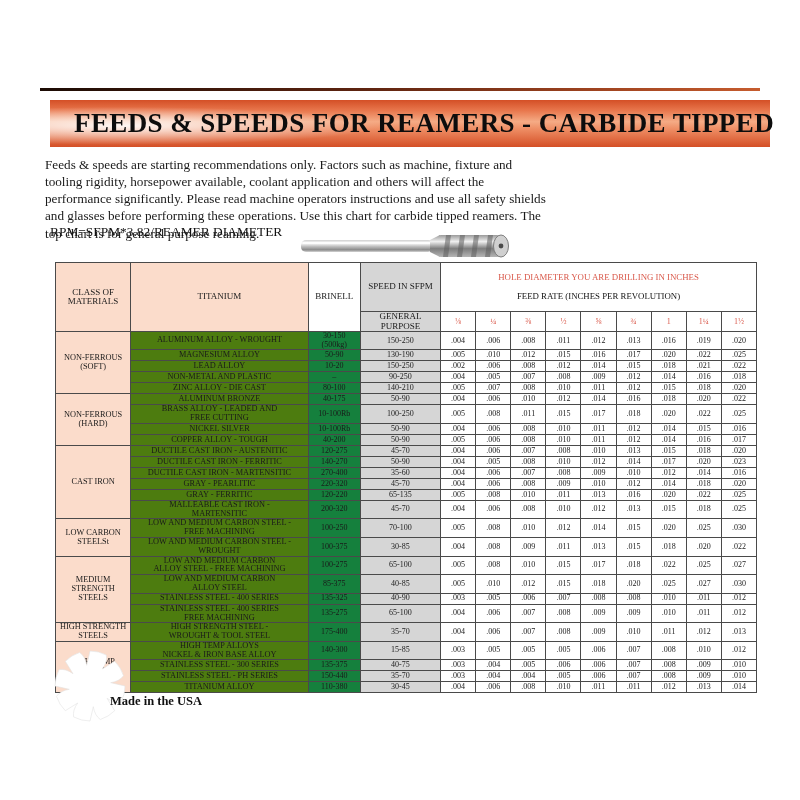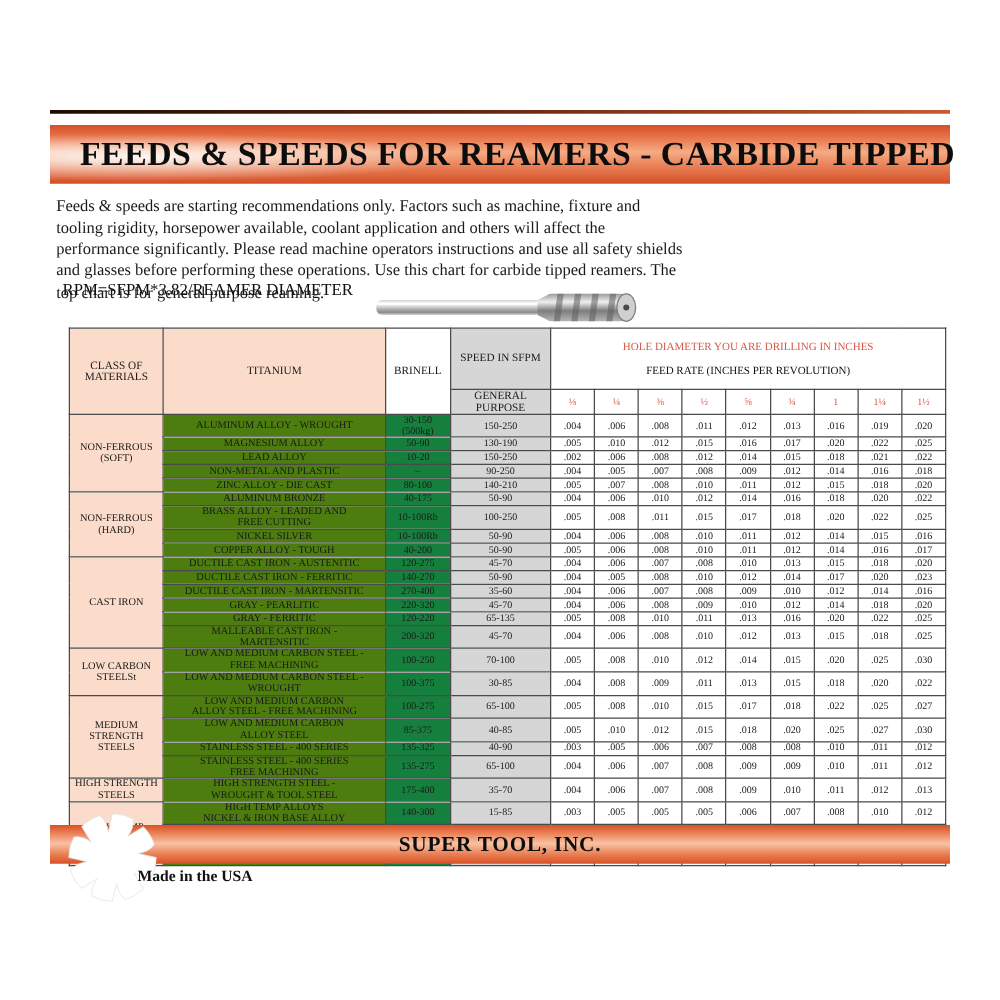--- a/index.html
+++ b/index.html
@@ -2,21 +2,21 @@
 <html><head>
 <meta charset="utf-8">
 <style>
   html,body{margin:0;padding:0;background:#fff;}
   .page{position:relative;width:800px;height:800px;background:#ffffff;overflow:hidden;
         font-family:"Liberation Serif",serif;color:#1a1a1a;}
 
   .top-rule{position:absolute;left:40px;top:88px;width:720px;height:3px;
         background:linear-gradient(90deg,#1c0b04,#5e2410 45%,#a04420 78%,#c65c2e);}
 
-  .banner{position:absolute;left:40px;top:100px;width:720px;height:47px;
+  .banner{position:absolute;left:50px;top:100px;width:720px;height:47px;
         background:
           radial-gradient(ellipse 55% 62% at 10% 55%, rgba(255,255,255,.92), rgba(255,255,255,0) 65%),
           linear-gradient(180deg,#d44f26 0%,#e8764c 22%,#f5ab85 46%,#ee8d64 62%,#d44f26 100%);
         display:flex;align-items:center;text-align:center;}
   .banner-title{font-size:27px;font-weight:bold;color:#0d0d0d;margin-left:24px;
         letter-spacing:.4px;white-space:nowrap;}
 
   .intro{position:absolute;left:45px;top:156px;width:712px;display:flex;}
   .intro-left{width:502px;font-size:13.2px;line-height:1.3;}
   .intro-right{margin-left:auto;width:202px;font-size:13.4px;line-height:1.32;white-space:pre-line;}
@@ -523,23 +523,20 @@
           <td class="feed-cell">.010</td>
           <td class="feed-cell">.011</td>
           <td class="feed-cell">.011</td>
           <td class="feed-cell">.012</td>
           <td class="feed-cell">.013</td>
           <td class="feed-cell">.014</td>
         </tr>
       </tbody>
   </table>
 
-  <div class="footer-bar">
-    <div class="company">SUPER TOOL, INC.</div>
-  </div>
   <div class="blade">
     <svg width="74" height="74" viewBox="0 0 74 74">
       <path fill="#ffffff" stroke="#e2e2e2" stroke-width="0.6" d="M 37.0 2.0 A 35 35 0 0 1 53.4 6.1 Q 54.5 12.9 49.3 20.0 L 61.7 12.3 A 35 35 0 0 1 70.5 26.7 Q 66.4 32.3 57.7 33.7 L 72.0 37.0 A 35 35 0 0 1 67.9 53.4 Q 61.1 54.5 54.0 49.3 L 61.7 61.7 A 35 35 0 0 1 47.3 70.5 Q 41.7 66.4 40.3 57.7 L 37.0 72.0 A 35 35 0 0 1 20.6 67.9 Q 19.5 61.1 24.7 54.0 L 12.3 61.7 A 35 35 0 0 1 3.5 47.3 Q 7.6 41.7 16.3 40.3 L 2.0 37.0 A 35 35 0 0 1 6.1 20.6 Q 12.9 19.5 20.0 24.7 L 12.3 12.3 A 35 35 0 0 1 26.7 3.5 Q 32.3 7.6 33.7 16.3 L 37.0 2.0 Z"></path>
     </svg>
   </div>
   <div class="made-in">Made in the USA</div>
 
 </div>
 
 </body></html>

